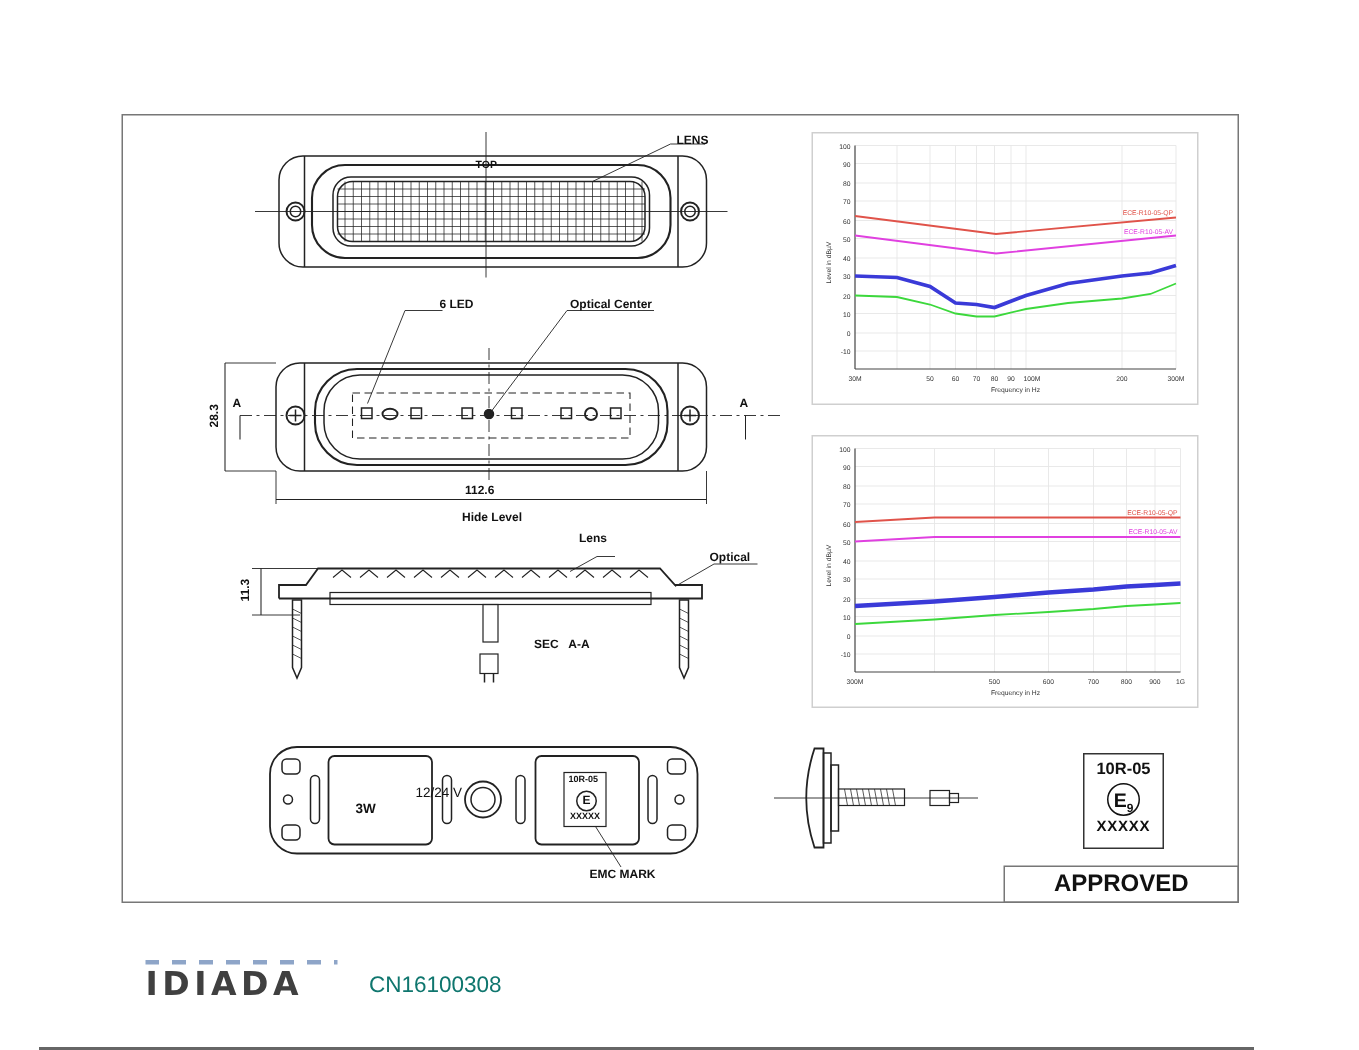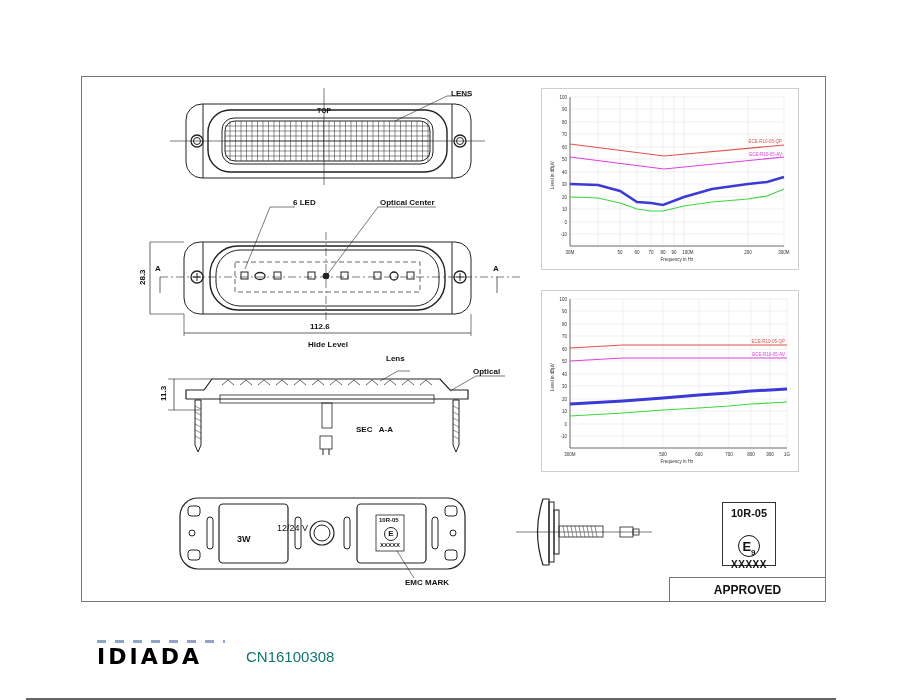--- a/index.html
+++ b/index.html
@@ -2,27 +2,27 @@
 <html><head>
 <meta charset="utf-8">
 <style>
   html, body { margin:0; padding:0; background:#ffffff; }
   body { width:906px; height:700px; position:relative; overflow:hidden; font-family:"Liberation Sans", sans-serif; color:#111; }
   .frame { position:absolute; left:81px; top:76px; width:745px; height:526px; border:1.5px solid #777; box-sizing:border-box; }
   .drawing { position:absolute; left:0; top:0; }
   .lbl { position:absolute; font-size:8px; font-weight:bold; font-family:"Liberation Sans", sans-serif; white-space:nowrap; }
   .chart-box { position:absolute; background:#fff; border:1px solid #cfcfcf; }
   .chart-svg { position:absolute; left:0; top:0; }
-  .approved-box { position:absolute; left:669px; top:577px; width:157px; height:25px; border:1.5px solid #777; box-sizing:border-box; display:flex; align-items:center; justify-content:center; font-weight:bold; font-size:12px; }
+  .approved-box { position:absolute; left:669px; top:577px; width:157px; height:25px; border:1.5px solid #777; box-sizing:border-box; display:flex; align-items:center; justify-content:center; font-weight:bold; font-size:16px; }
   .emc-box { position:absolute; left:722px; top:502px; width:54px; height:64px; border:1.5px solid #333; box-sizing:border-box; text-align:center; }
   .emc-code { font-weight:bold; font-size:11px; margin-top:4px; }
-  .emc-e { width:22px; height:22px; border:1.5px solid #111; border-radius:50%; margin:16px auto 2px; font-size:13px; line-height:22px; font-weight:bold; box-sizing:border-box; }
+  .emc-e { width:22px; height:22px; border:1.5px solid #111; border-radius:50%; margin:3px auto 2px; font-size:13px; line-height:22px; font-weight:bold; box-sizing:border-box; }
   .emc-e sub { font-size:8px; }
   .emc-x { font-size:10px; font-weight:bold; letter-spacing:0.5px; }
-  .footer-logo { position:absolute; left:97px; top:644px; font-size:22px; font-weight:bold; color:#000000; letter-spacing:3px; font-family:"DejaVu Sans", sans-serif; }
+  .footer-logo { position:absolute; left:97px; top:644px; font-size:22px; font-weight:bold; color:#404040; letter-spacing:3px; font-family:"DejaVu Sans", sans-serif; }
   .footer-logo .bars { position:absolute; left:0; top:-4px; width:128px; height:3px; background:repeating-linear-gradient(90deg,#8ea5c8 0 9px,transparent 9px 18px); }
   .footer-code { position:absolute; left:246px; top:648px; font-size:15px; color:#0f766e; }
   .bottom-rule { position:absolute; left:26px; top:698px; width:810px; height:2px; background:#666; }
 </style>
 </head>
 <body>
 
 <div class="frame"></div>
 
 <svg class="drawing" width="906" height="700">
@@ -219,21 +219,21 @@
 <div class="lbl" style="left:308px;top:340px;">Hide Level</div>
 <div class="lbl" style="left:386px;top:354px;">Lens</div>
 <div class="lbl" style="left:473px;top:367px;">Optical</div>
 <div class="lbl" style="left:159px;top:401px;transform:rotate(-90deg);transform-origin:left top;">11.3</div>
 <div class="lbl" style="left:356px;top:425px;white-space:pre;">SEC   A-A</div>
 <div class="lbl" style="left:237px;top:523px;font-size:9px;font-weight:normal;margin-left:40px;">12/24 V</div>
 <div class="lbl" style="left:237px;top:534px;font-size:9px;font-weight:bold;">3W</div>
 <div class="lbl" style="left:379px;top:517px;font-size:6px;">10R-05</div>
 <div class="lbl" style="left:384px;top:527px;font-size:8px;border:1px solid #222;border-radius:50%;width:12px;height:12px;line-height:12px;text-align:center;"><span>E</span></div>
 <div class="lbl" style="left:380px;top:542px;font-size:6px;">XXXXX</div>
-<div class="lbl" style="left:405px;top:578px;">EMC MARK</div>
+<div class="lbl" style="left:393px;top:578px;">EMC MARK</div>
 
 <div class="chart-box" style="left:541px;top:88px;width:256px;height:180px;">
   <svg class="chart-svg" width="256" height="180">
     <g stroke="#e6e6e6" stroke-width="0.6">
       <line x1="28" y1="8" x2="242" y2="8"></line>
         <line x1="28" y1="20" x2="242" y2="20"></line>
         <line x1="28" y1="33" x2="242" y2="33"></line>
       <line x1="28" y1="45" x2="242" y2="45"></line>
         <line x1="28" y1="58" x2="242" y2="58"></line>
         <line x1="28" y1="70" x2="242" y2="70"></line>

